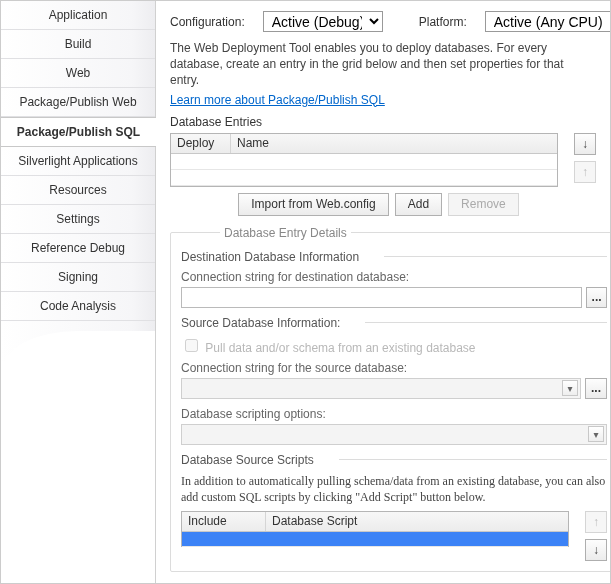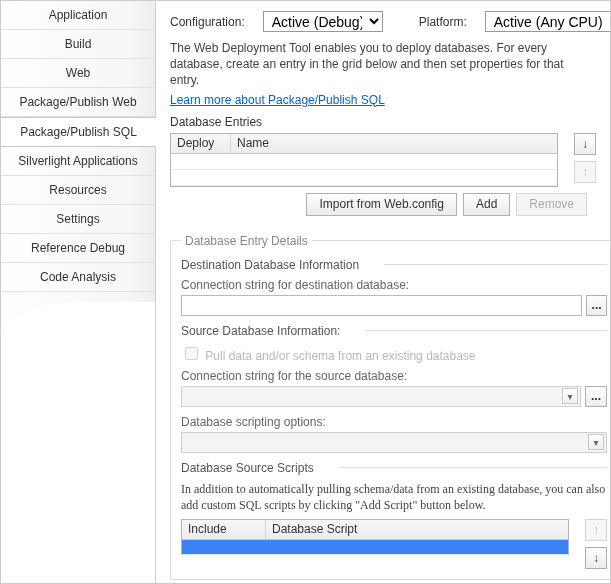--- a/index.html
+++ b/index.html
@@ -35,20 +35,21 @@
     color: #333;
   }
   .sidebar-item.selected {
     background: #fff;
     border-top: 1px solid #c8c8c8;
     border-bottom: 1px solid #c8c8c8;
     box-shadow: 1px 0 0 #fff;
     margin-right: -1px;
     position: relative;
     z-index: 2;
+    font-weight: bold;
   }
   .sidebar-tail {
     flex: 1;
     position: relative;
   }
   .sidebar-tail::after {
     content: "";
     position: absolute;
     top: 10px;
     left: 0;
@@ -96,41 +97,42 @@
   .mover-col { display: flex; flex-direction: column; gap: 6px; }
   .sqbtn {
     width: 22px; height: 22px;
     border: 1px solid #aeaeae;
     background: linear-gradient(#fdfdfd,#ececec);
     display: flex; align-items: center; justify-content: center;
     font-size: 12px; color: #444;
     cursor: pointer;
   }
   .sqbtn.disabled { color: #bbb; border-color: #d5d5d5; background:#f6f6f6; cursor: default; }
-  .btnrow { display: flex; gap:6px; justify-content: flex-end; margin: 6px 0 18px; width: 417px; }
+  .btnrow { display: flex; gap:6px; justify-content: center; margin: 6px 0 10px; width: 417px; }
   .btn {
     height: 23px;
     padding: 0 12px;
     border: 1px solid #b0b0b0;
     background: linear-gradient(#fdfdfd,#ececec);
     font-size: 12px;
     color: #333;
     cursor: pointer;
   }
   .btn.disabled { color: #aaa; border-color:#d6d6d6; background:#f5f5f5; cursor: default; }
   fieldset.groupbox {
     border: 1px solid #dcdcdc;
     border-radius: 2px;
     padding: 6px 10px 10px;
     margin: 0 0 10px 0;
   }
   fieldset.groupbox > legend {
     color: #888;
     padding: 0 4px;
     font-size: 12px;
+    margin-left: 39px;
   }
   .subhead {
     display: flex;
     align-items: center;
     gap: 25px;
     margin: 4px 0 6px;
     color: #555;
   }
   .subhead .rule {
     flex: 1;
@@ -188,20 +190,21 @@
   <div class="sidebar">
     <div class="sidebar-item">Application</div>
     <div class="sidebar-item">Build</div>
     <div class="sidebar-item">Web</div>
     <div class="sidebar-item">Package/Publish Web</div>
     <div class="sidebar-item selected">Package/Publish SQL</div>
     <div class="sidebar-item">Silverlight Applications</div>
     <div class="sidebar-item">Resources</div>
     <div class="sidebar-item">Settings</div>
     <div class="sidebar-item">Reference Debug</div>
+    <div class="sidebar-item">Signing</div>
     <div class="sidebar-item">Code Analysis</div>
     <div class="sidebar-tail"></div>
   </div>
 
   <div class="content">
 
     <div class="row">
       <span class="lbl">Configuration:</span>
       <select class="cfg" style="width:120px">
         <option>Active (Debug)</option>

